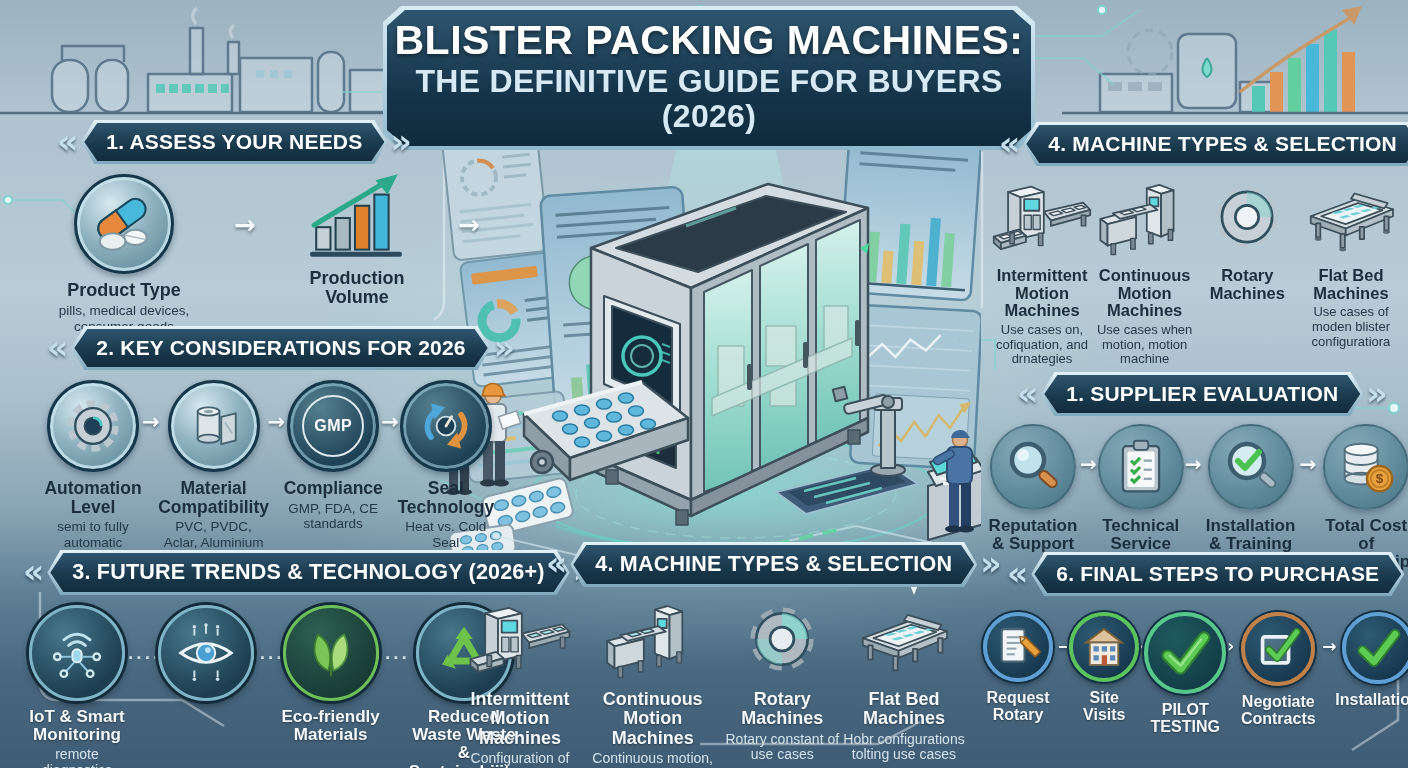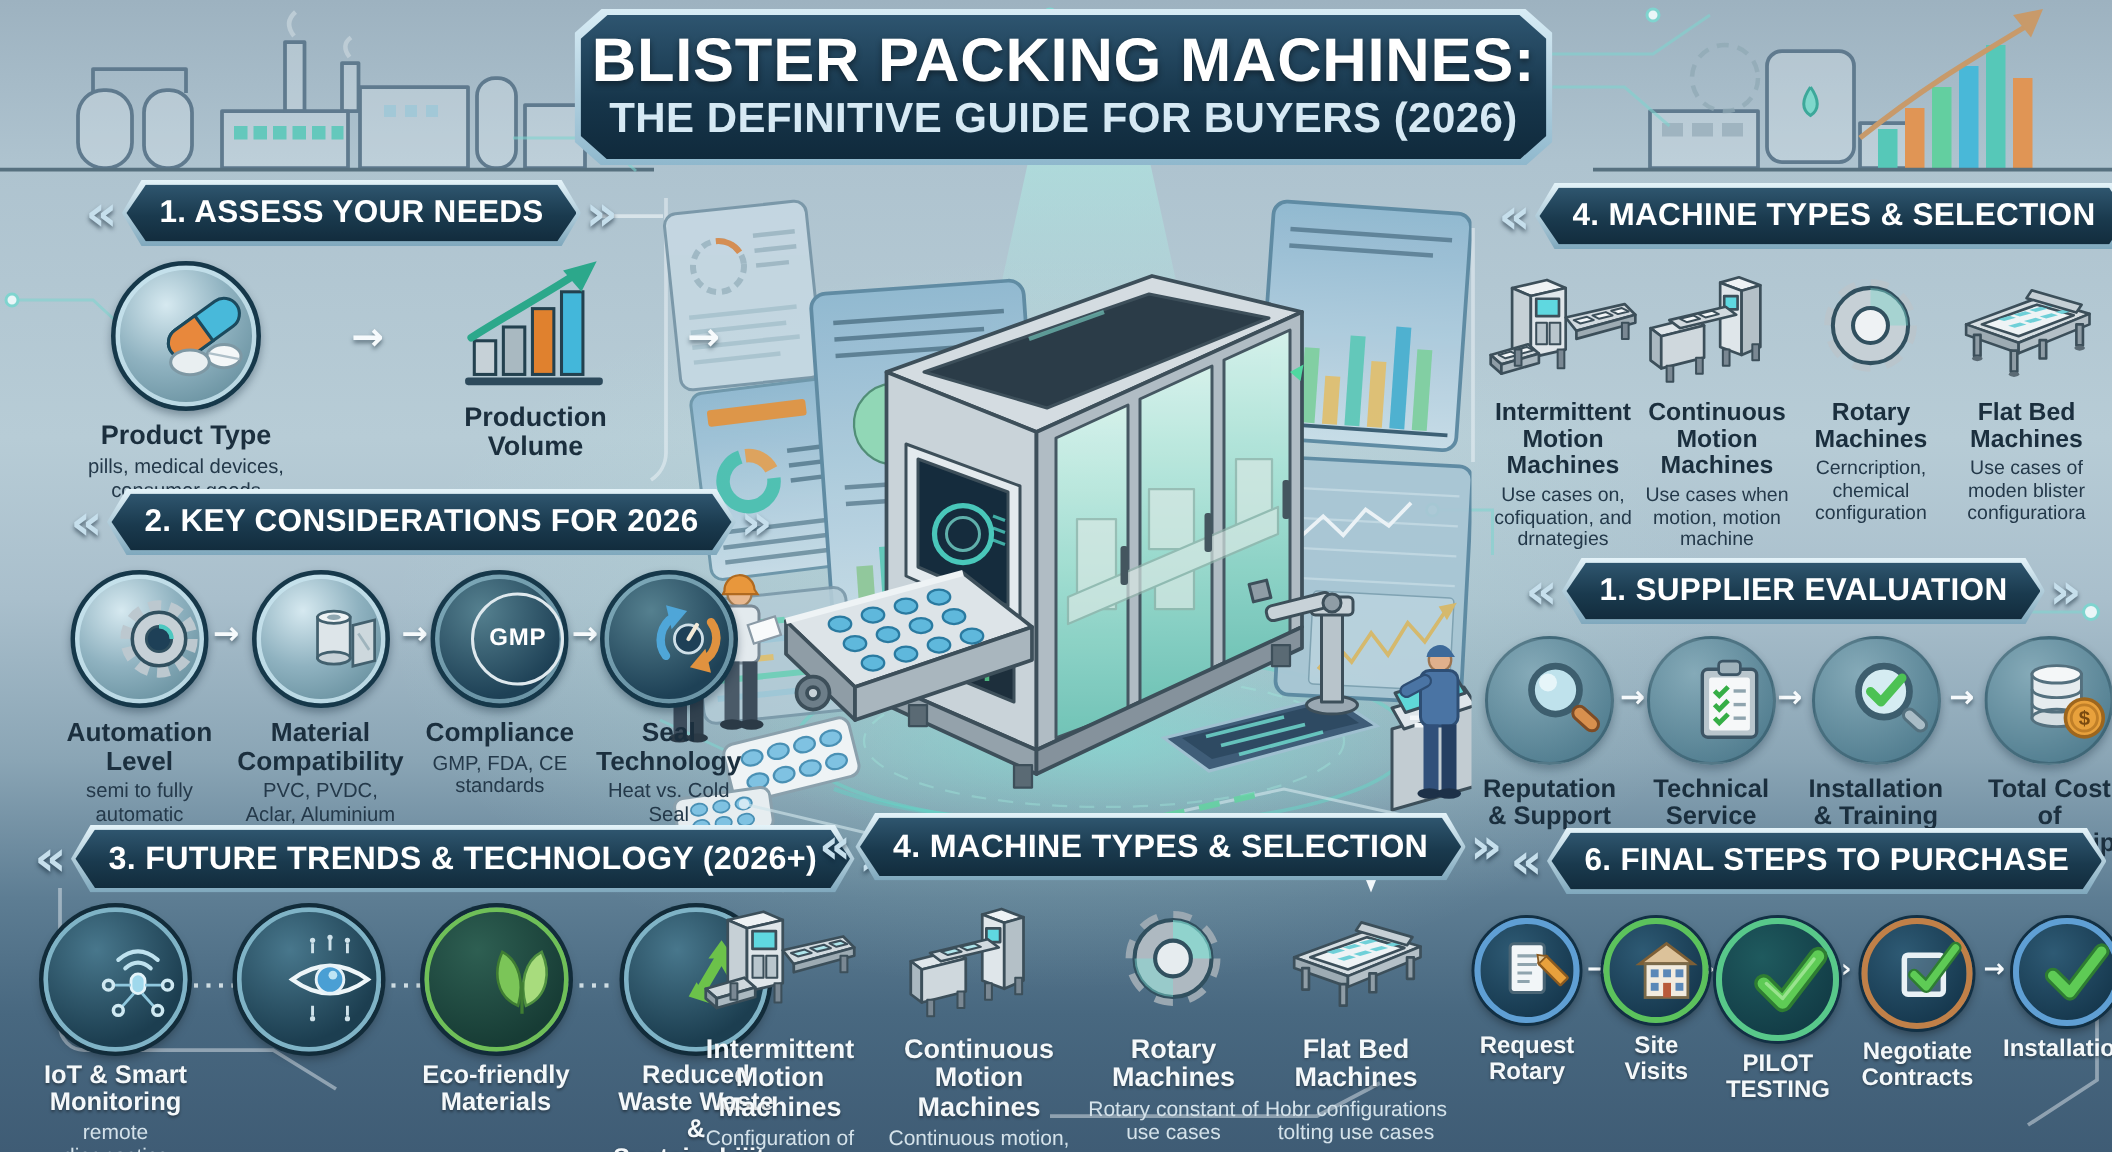--- a/index.html
+++ b/index.html
@@ -20,25 +20,25 @@
     clip-path:polygon(13px 0,calc(100% - 13px) 0,100% 50%,calc(100% - 13px) 100%,13px 100%,0 50%);
     color:#fff;font-weight:700;font-size:21px;text-align:center;padding:7px 22px;
     letter-spacing:.2px;white-space:nowrap}
   
   #title{left:383px;top:6px;width:652px}
   .tshell{background:linear-gradient(180deg,#d8ecf5,#8fb8cd);padding:4px;
     clip-path:polygon(18px 0,calc(100% - 18px) 0,100% 16px,100% calc(100% - 16px),calc(100% - 18px) 100%,18px 100%,0 calc(100% - 16px),0 16px);}
   .tcore{background:linear-gradient(180deg,#2e5570,#16354a 60%,#102a3c);text-align:center;padding:9px 6px 12px;
     clip-path:polygon(18px 0,calc(100% - 18px) 0,100% 16px,100% calc(100% - 16px),calc(100% - 18px) 100%,18px 100%,0 calc(100% - 16px),0 16px);}
   .tl1{font-size:41px;font-weight:800;color:#ffffff;letter-spacing:.5px;line-height:1.04;text-shadow:0 2px 4px rgba(0,0,0,.45)}
-  .tl2{font-size:28px;font-weight:700;color:#d6e9f4;letter-spacing:.3px;line-height:1.1;margin-top:2px}
+  .tl2{font-size:32px;font-weight:700;color:#d6e9f4;letter-spacing:.3px;line-height:1.1;margin-top:2px}
   
   .row{display:flex;justify-content:space-between;align-items:flex-start;margin-top:10px}
   .item{display:flex;flex-direction:column;align-items:center;text-align:center;flex:none}
-  .circ{position:relative;border-radius:50%;display:flex;align-items:center;justify-content:flex-end;flex:none}
+  .circ{position:relative;border-radius:50%;display:flex;align-items:center;justify-content:center;flex:none}
   .steel{background:radial-gradient(circle at 36% 28%,#d6e9f0 0%,#8fb2c0 45%,#55808f 100%);
     border:3px solid #16384a;box-shadow:inset 0 0 0 3px rgba(200,228,238,.85),0 3px 6px rgba(10,30,45,.35)}
   .navy{background:radial-gradient(circle at 36% 28%,#55808f,#1e4156 70%);
     border:3px solid #16384a;box-shadow:inset 0 0 0 3px rgba(160,205,220,.6),0 3px 6px rgba(10,30,45,.35)}
   .dark3{background:radial-gradient(circle at 36% 28%,#48778c,#1c3e50 72%);
     border:3px solid #7fb3c6;box-shadow:0 0 0 3px #122c3a,0 4px 8px rgba(0,0,0,.4)}
   .eco{background:radial-gradient(circle at 36% 28%,#2e5f52,#173c35 75%);
     border:3px solid #6fbf58;box-shadow:0 0 0 3px #122c3a,0 4px 8px rgba(0,0,0,.4)}
   .flat{background:radial-gradient(circle at 36% 28%,#85aab8,#527e90 80%);
     border:2px solid rgba(30,60,75,.35);box-shadow:0 3px 6px rgba(10,30,45,.3)}
@@ -726,21 +726,20 @@
       <div class="item" style="width:100px">
         <div class="msvg">
           <svg viewBox="0 0 100 96" width="90" height="86">
               <circle cx="50" cy="48" r="27" fill="none" stroke="#b9c5cc" stroke-width="15" stroke-dasharray="11.3 9.9"></circle>
               <circle cx="50" cy="48" r="28" fill="#c6d0d6" stroke="#31505f" stroke-width="3"></circle>
               <path d="M50 20 A28 28 0 0 1 78 48 L50 48 Z" fill="#7fd8cc" opacity=".45"></path>
               <circle cx="50" cy="48" r="13" fill="#eef2f4" stroke="#31505f" stroke-width="3"></circle>
             </svg>
         </div>
         <div class="t td">Rotary Machines</div>
-        <div class="s sd">Cerncription, chemical configuration</div>
       </div>
       <div class="item" style="width:102px">
         <div class="msvg">
           <svg viewBox="0 0 112 96" width="100" height="84">
               <g stroke="#3c4f5a" stroke-width="2" stroke-linejoin="round">
                 <polygon points="10,46 64,26 104,38 50,60" fill="#d6dee2"></polygon>
                 <polygon points="22,46 64,31 92,39 50,55" fill="#eef3f5"></polygon>
                 <g fill="#6fd0d8" stroke="none">
                   <polygon points="34,42 43,39.5 48,41 39,43.5"></polygon>
                   <polygon points="46,38.5 55,36 60,37.5 51,40"></polygon>

